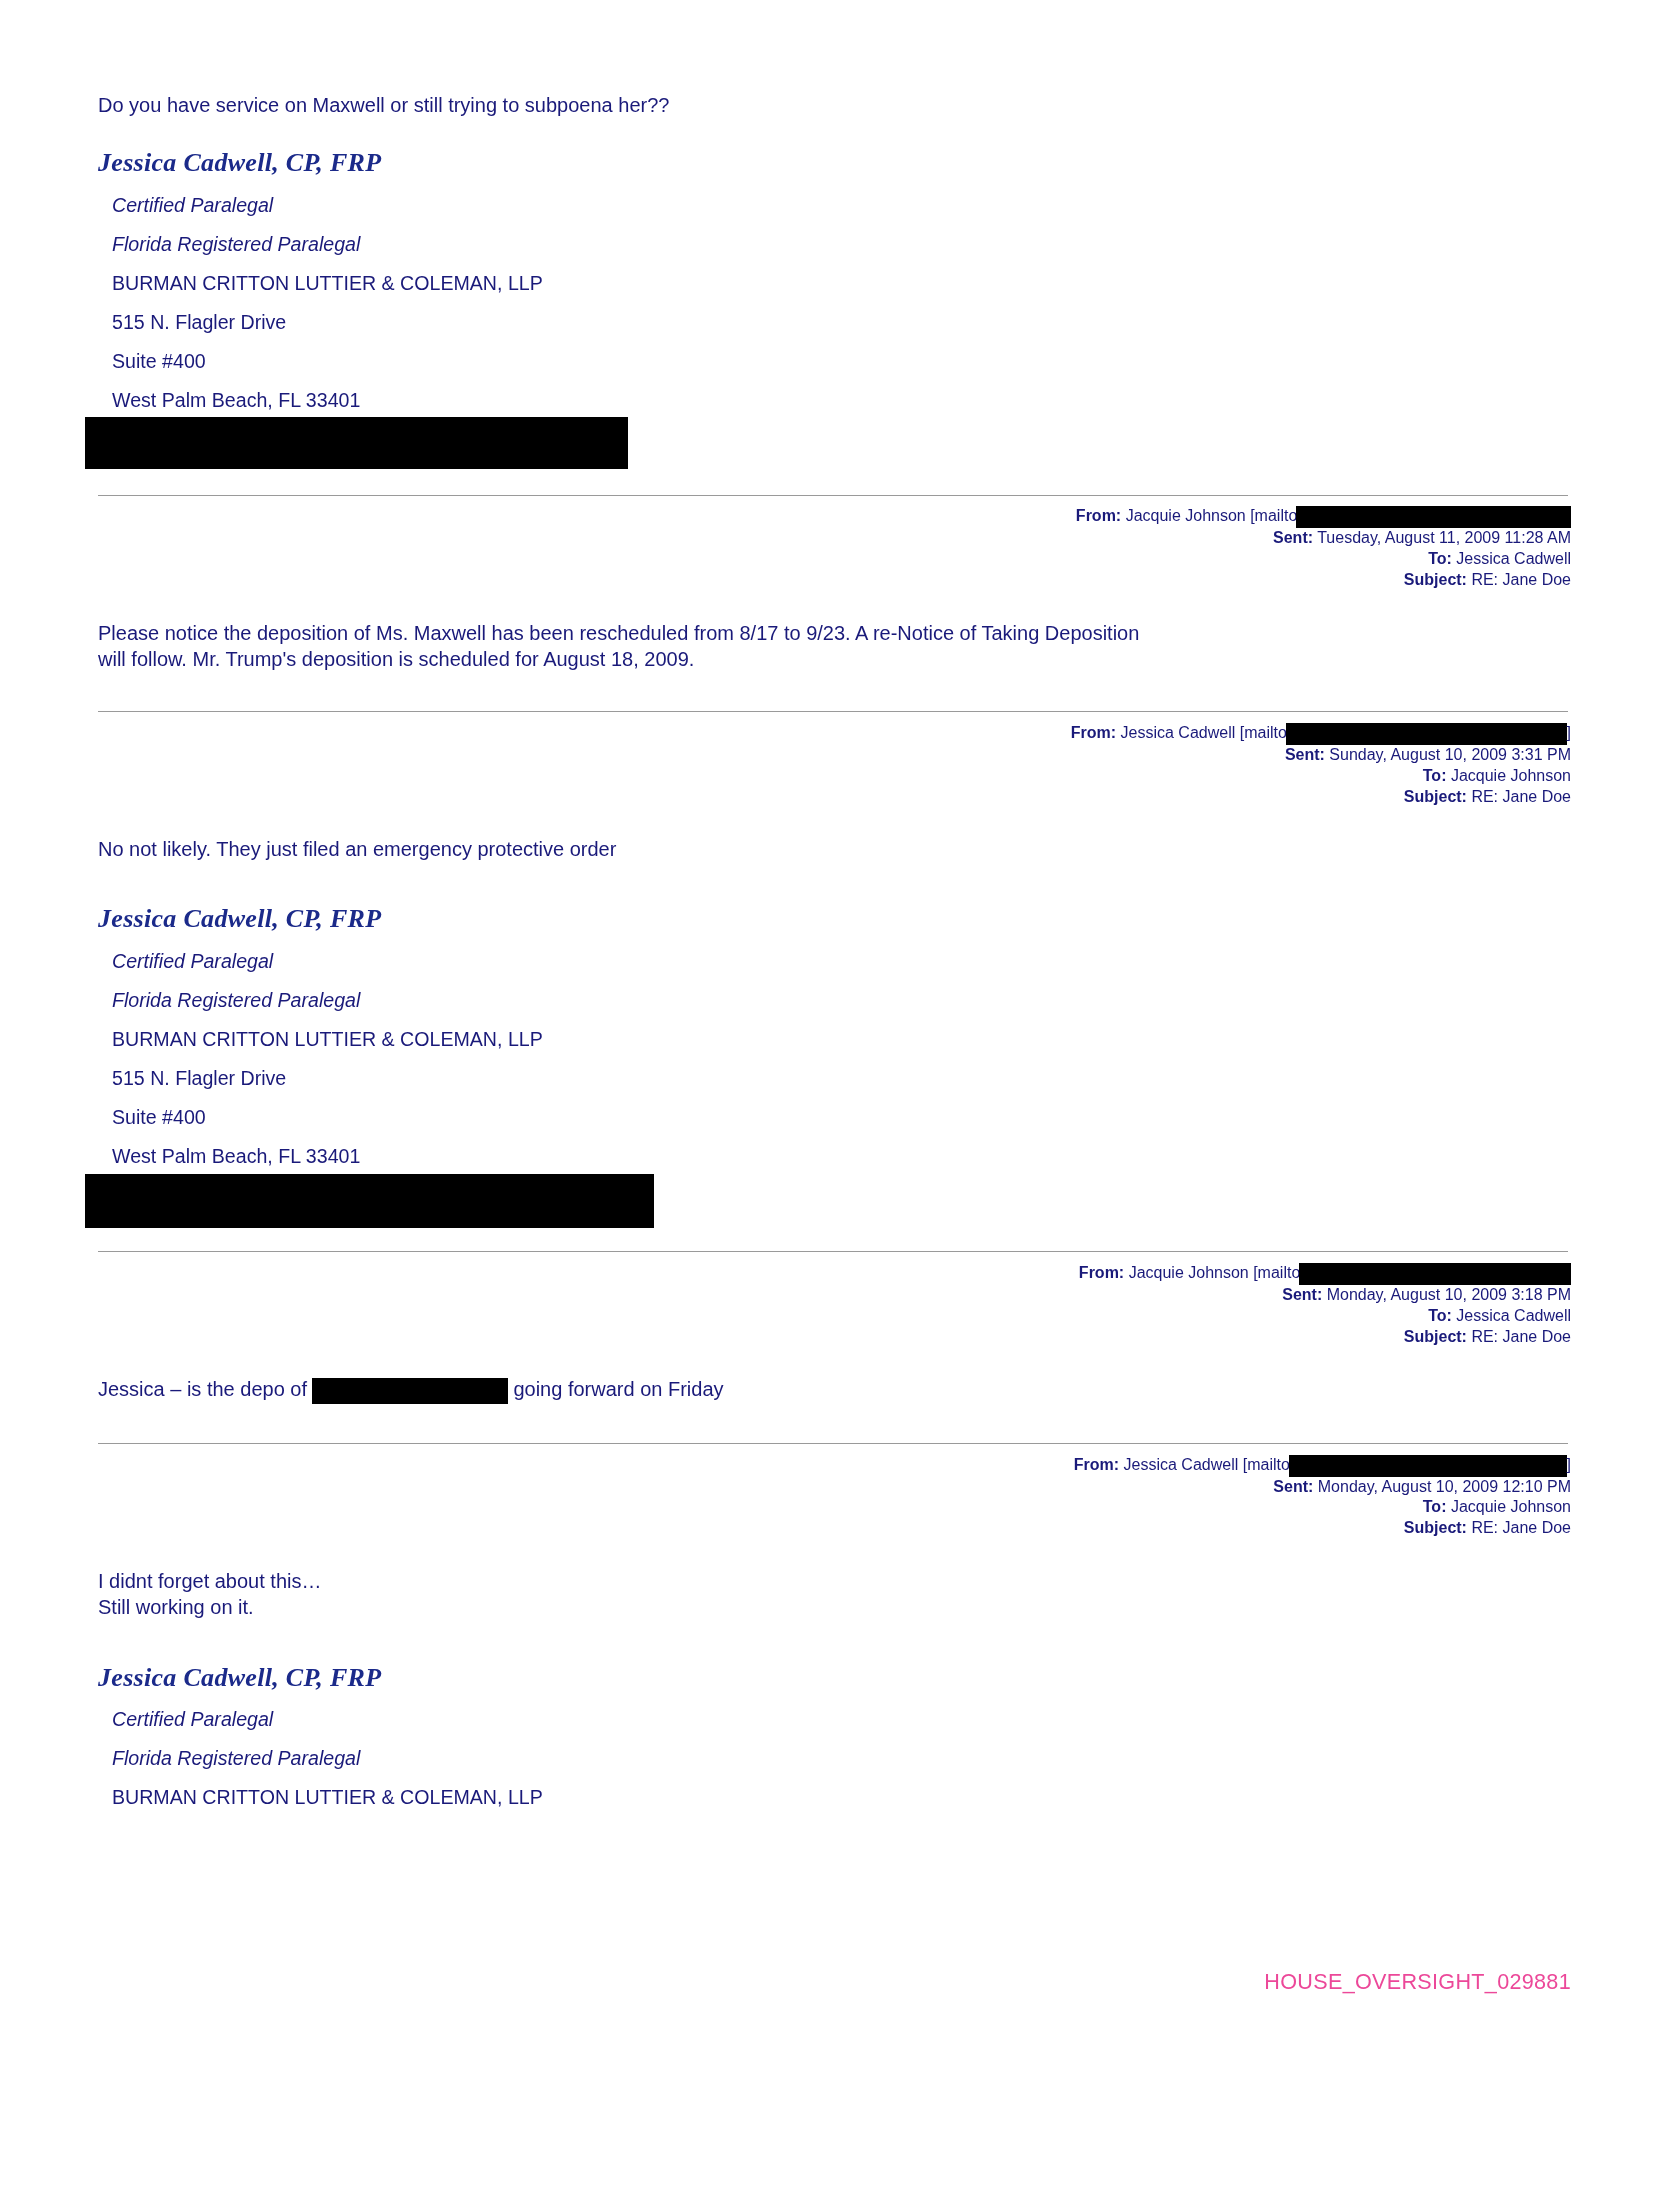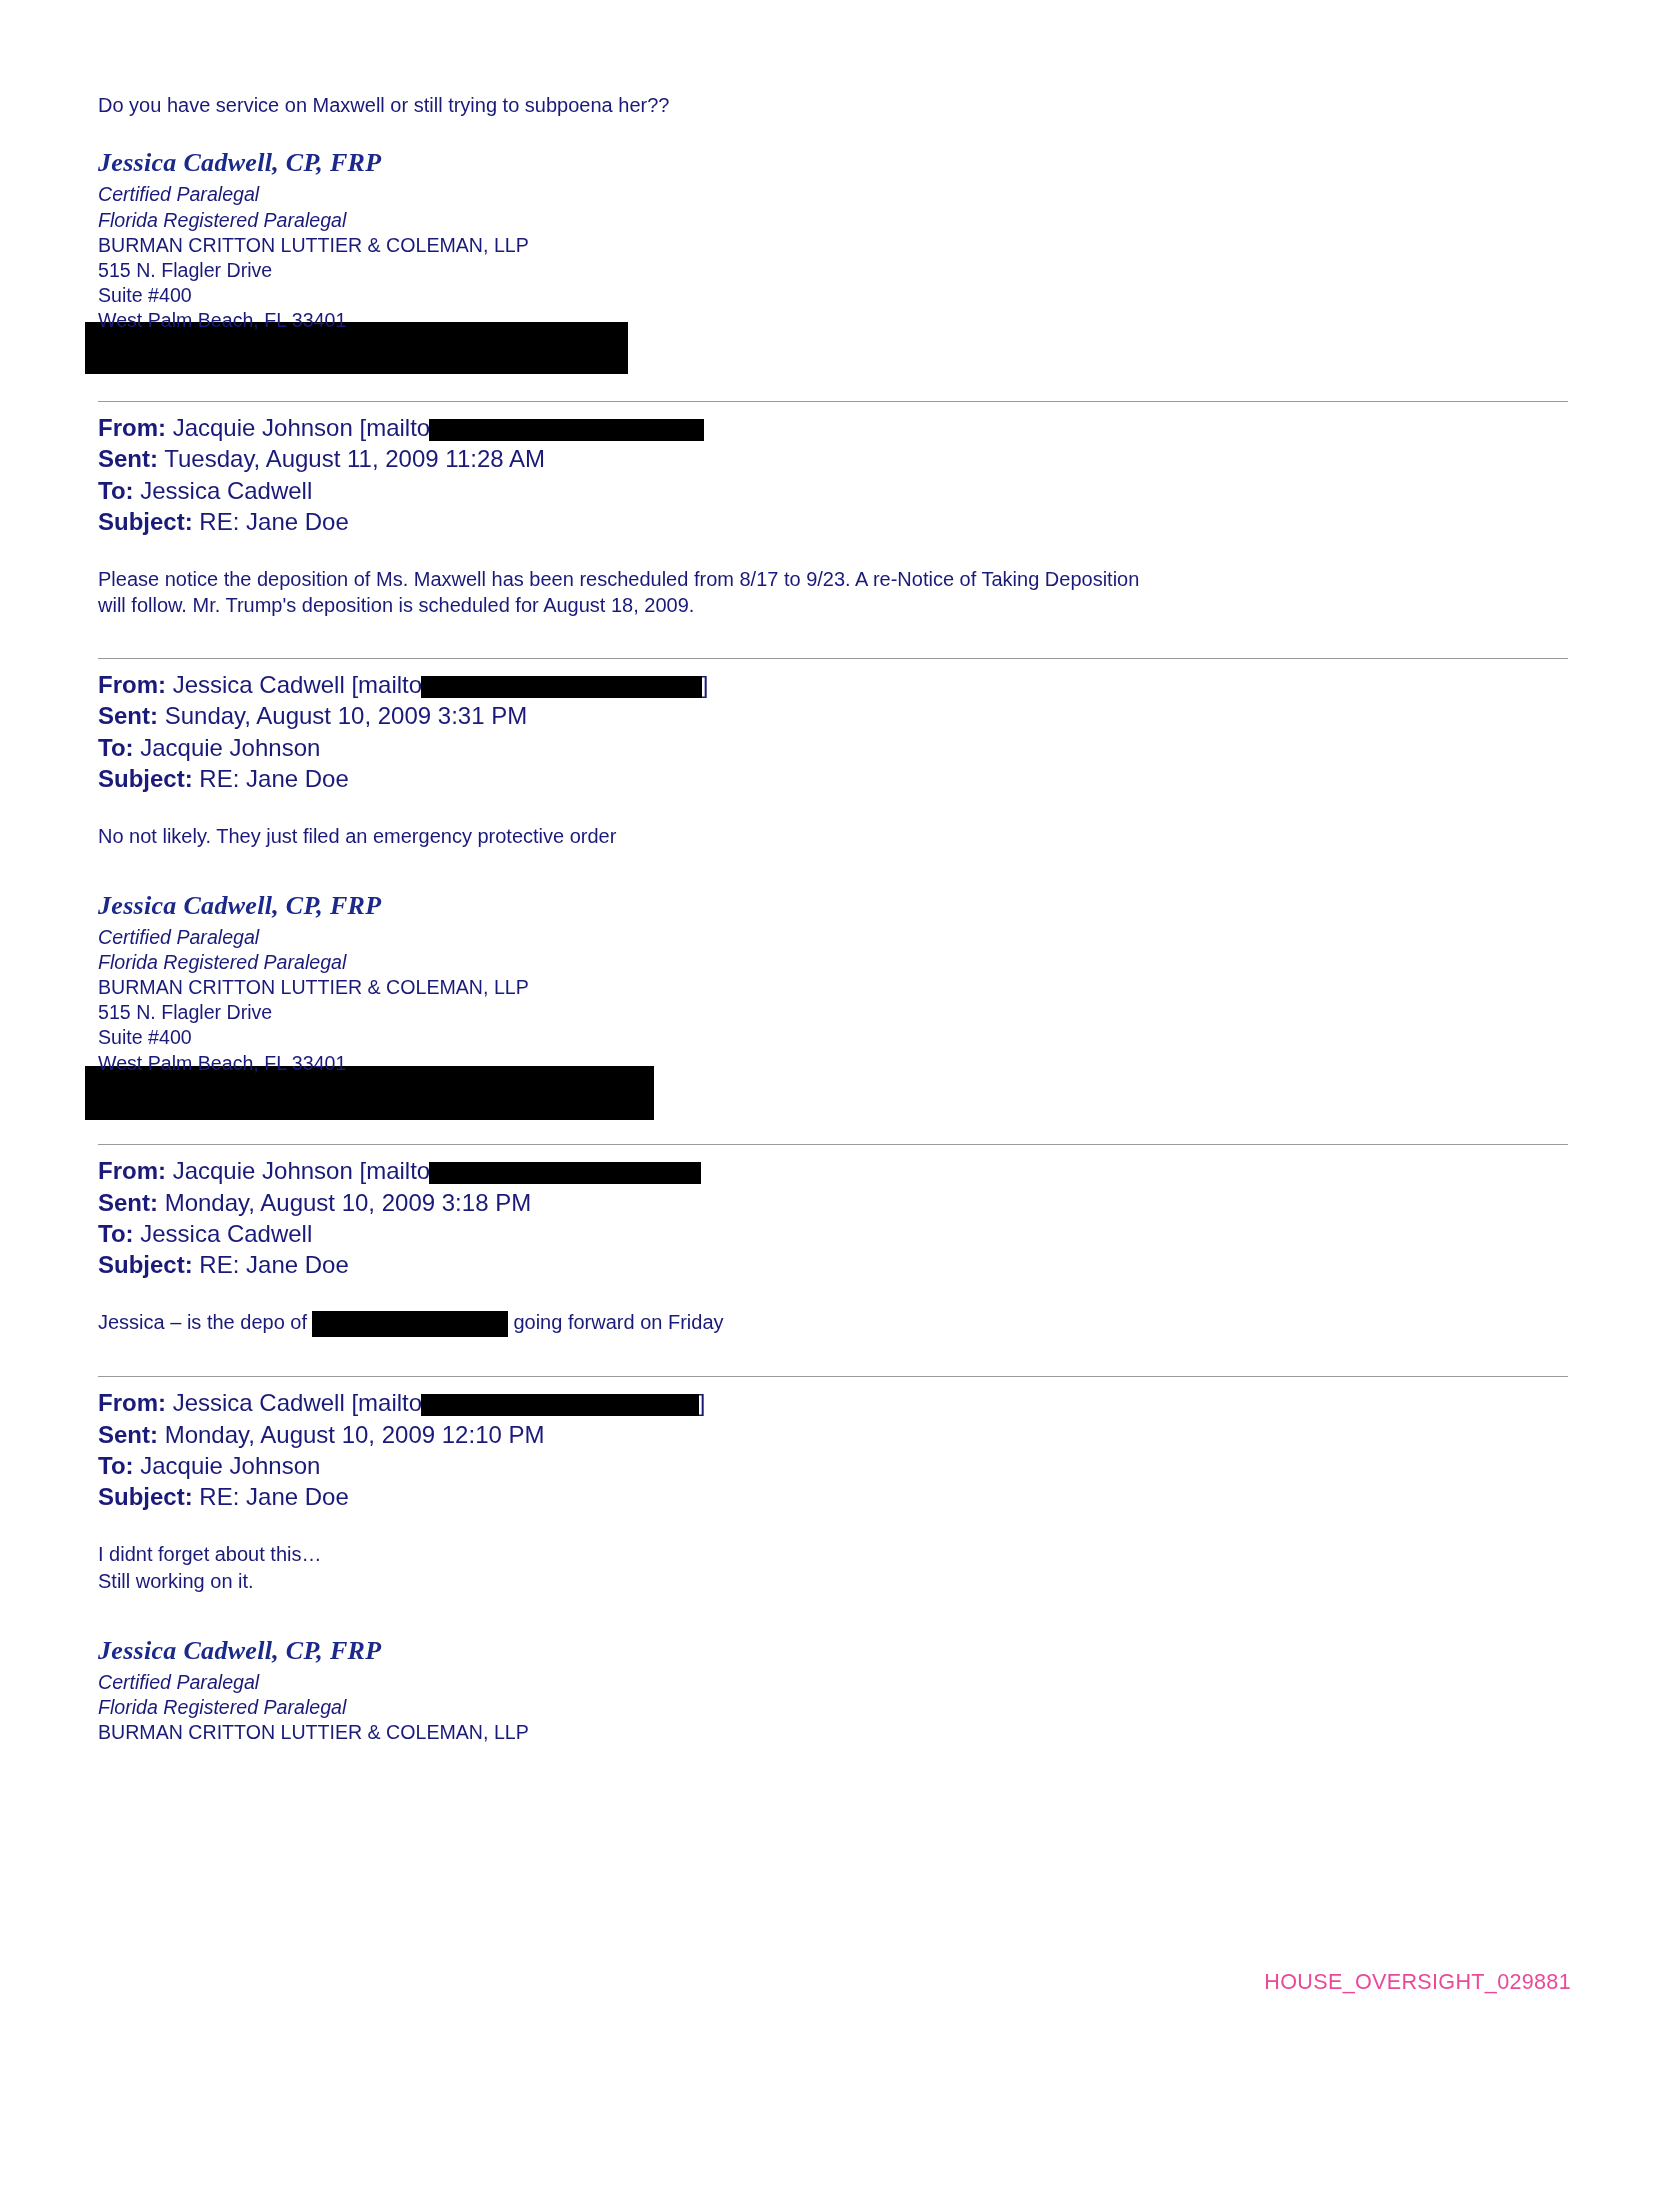--- a/index.html
+++ b/index.html
@@ -42,21 +42,21 @@
     font-size: 26px;
     color: #1b2a8a;
     letter-spacing: 0.3px;
     margin: 0 0 3.9px 0;
     line-height: 1.2;
   }
   .sig-line {
     font-size: 19.6px;
     color: #1a1a7a;
     line-height: 1.28;
-    margin: 0;
+    margin: 14px;
   }
   .sig-line.italic { font-style: italic; }
 
   
   .redact {
     display: inline-block;
     background: #000000;
     vertical-align: middle;
   }
   .redact-block {
@@ -65,25 +65,26 @@
   }
 
   
   .msg-rule {
     border: none;
     border-top: 1.3px solid #9a9a9a;
     margin: 0 0 10.5px 0;
     width: 1470px;
   }
   .hdr {
-    font-size: 24px;
+    font-size: 16px;
     color: #1a1a7a;
     line-height: 1.30;
     margin: 0;
     white-space: nowrap;
+    text-align: right;
   }
   .hdr b { font-weight: bold; }
 
   .footer {
     position: absolute;
     right: 98px;
     bottom: 46px;
     font-size: 21.6px;
     color: #ec4899;
     letter-spacing: 0.3px;

